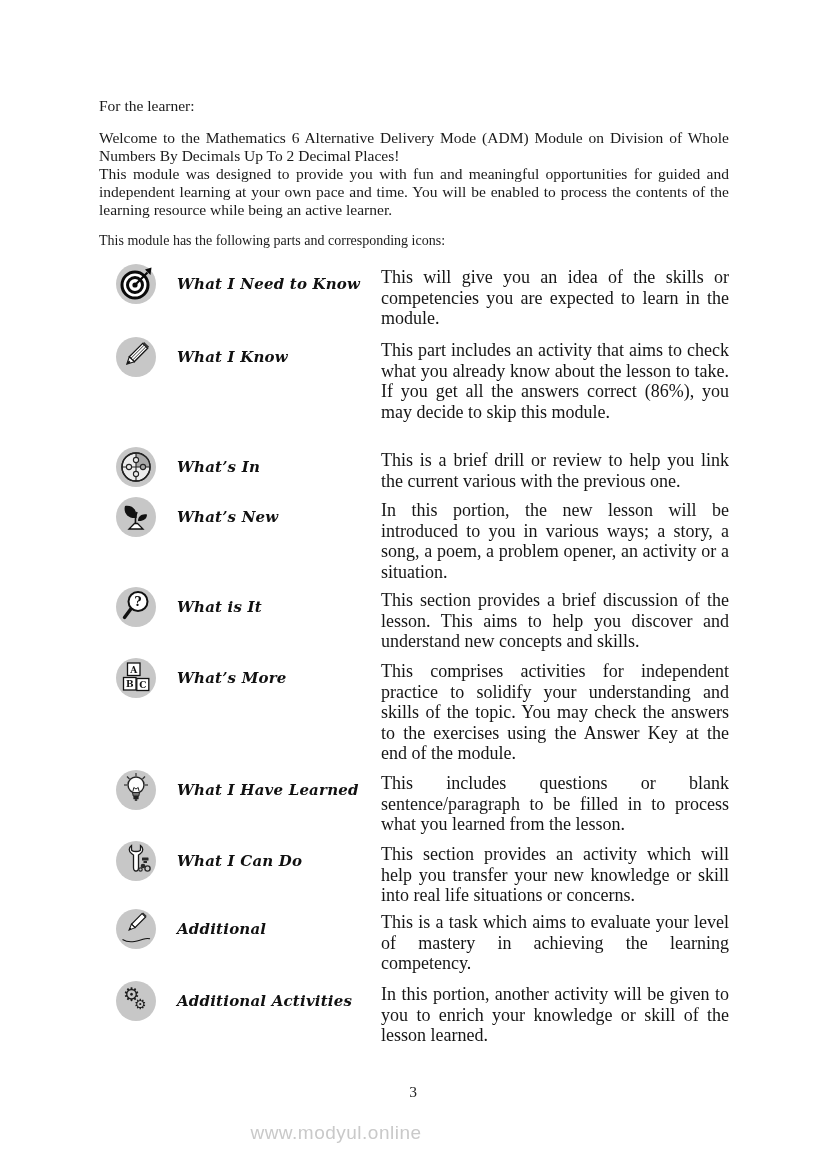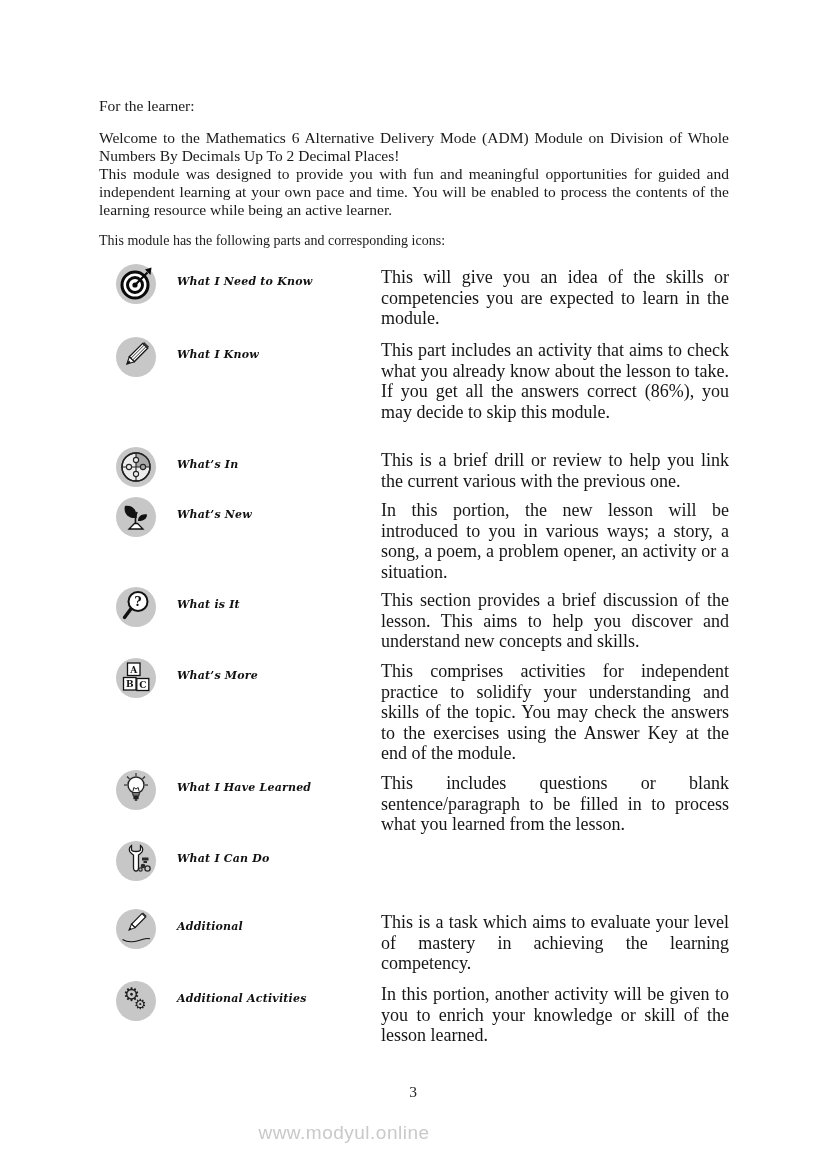--- a/index.html
+++ b/index.html
@@ -30,34 +30,34 @@
   .icon{
     position:absolute;left:116px;top:1px;
     width:40px;height:40px;border-radius:50%;
     background:#c7c7c7;
   }
   .icon svg{position:absolute;left:0;top:0;width:40px;height:40px;}
   .label{
     position:absolute;left:177px;top:12px;width:200px;
     font-family:"DejaVu Serif","Liberation Serif",serif;
     font-weight:bold;font-style:italic;
-    font-size:11px;letter-spacing:0.2px;color:#111;
+    font-size:15px;letter-spacing:0.2px;color:#111;
     white-space:nowrap;
   }
   .desc{
     position:absolute;left:381px;top:4px;width:348px;
     font-size:18px;line-height:20.5px;
     text-align:justify;color:#151515;
   }
   .pagenum{
     left:0;top:1083px;width:826px;
     text-align:center;font-size:15.5px;color:#222;
   }
   .watermark{
-    left:16px;top:1122px;width:656px;
+    left:8px;top:1122px;width:656px;
     text-align:center;
     font-family:"Liberation Sans","DejaVu Sans",sans-serif;
     font-size:19px;letter-spacing:0.5px;color:#c9c9c9;
   }
   .gearglyph{
     position:absolute;
     font-family:"DejaVu Sans",sans-serif;
     color:#1d1d1d;line-height:1;
   }
   .g1{left:7px;top:4px;font-size:19px;}
@@ -191,20 +191,21 @@
       <svg viewBox="0 0 40 40">
         <path d="M15.5,4.5 C12.5,6.5 12.5,10.5 15.5,12.5 L17.5,14 L17.5,26.5 C17.5,29 19,30 20,30 C21,30 22.5,29 22.5,26.5 L22.5,14 L24.5,12.5 C27.5,10.5 27.5,6.5 24.5,4.5 L24.5,8.5 C24.5,9.5 23,10.5 20,10.5 C17,10.5 15.5,9.5 15.5,8.5 Z" fill="#fff" stroke="#1a1a1a" stroke-width="1.3"></path>
         <rect x="26" y="16.5" width="6.5" height="3" rx="0.5" fill="#2a2a2a"></rect>
         <rect x="27.5" y="20" width="3.5" height="2" fill="#2a2a2a"></rect>
         <circle cx="27" cy="25" r="2.3" fill="#2a2a2a"></circle>
         <circle cx="31.5" cy="27.5" r="2.6" fill="none" stroke="#2a2a2a" stroke-width="1.4"></circle>
         <circle cx="24.5" cy="28.5" r="1.7" fill="none" stroke="#2a2a2a" stroke-width="1.2"></circle>
       </svg>
     </div>
     <div class="label">What I Can Do</div>
+    <div class="desc">This section provides an activity which will help you transfer your new knowledge or skill into real life situations or concerns.</div>
   </div>
 
   <div class="abs row" style="top:908px">
     <div class="icon">
       <svg viewBox="0 0 40 40">
         <g transform="rotate(45 20 14)">
           <rect x="17.6" y="3" width="5" height="15" fill="#fff" stroke="#111" stroke-width="1.2"></rect>
           <rect x="17.6" y="1.5" width="5" height="1.8" fill="#333"></rect>
           <path d="M17.6,18 L22.6,18 L20.1,24 Z" fill="#fff" stroke="#111" stroke-width="1"></path>
           <path d="M19.1,21.4 L21.1,21.4 L20.1,24 Z" fill="#111"></path>

